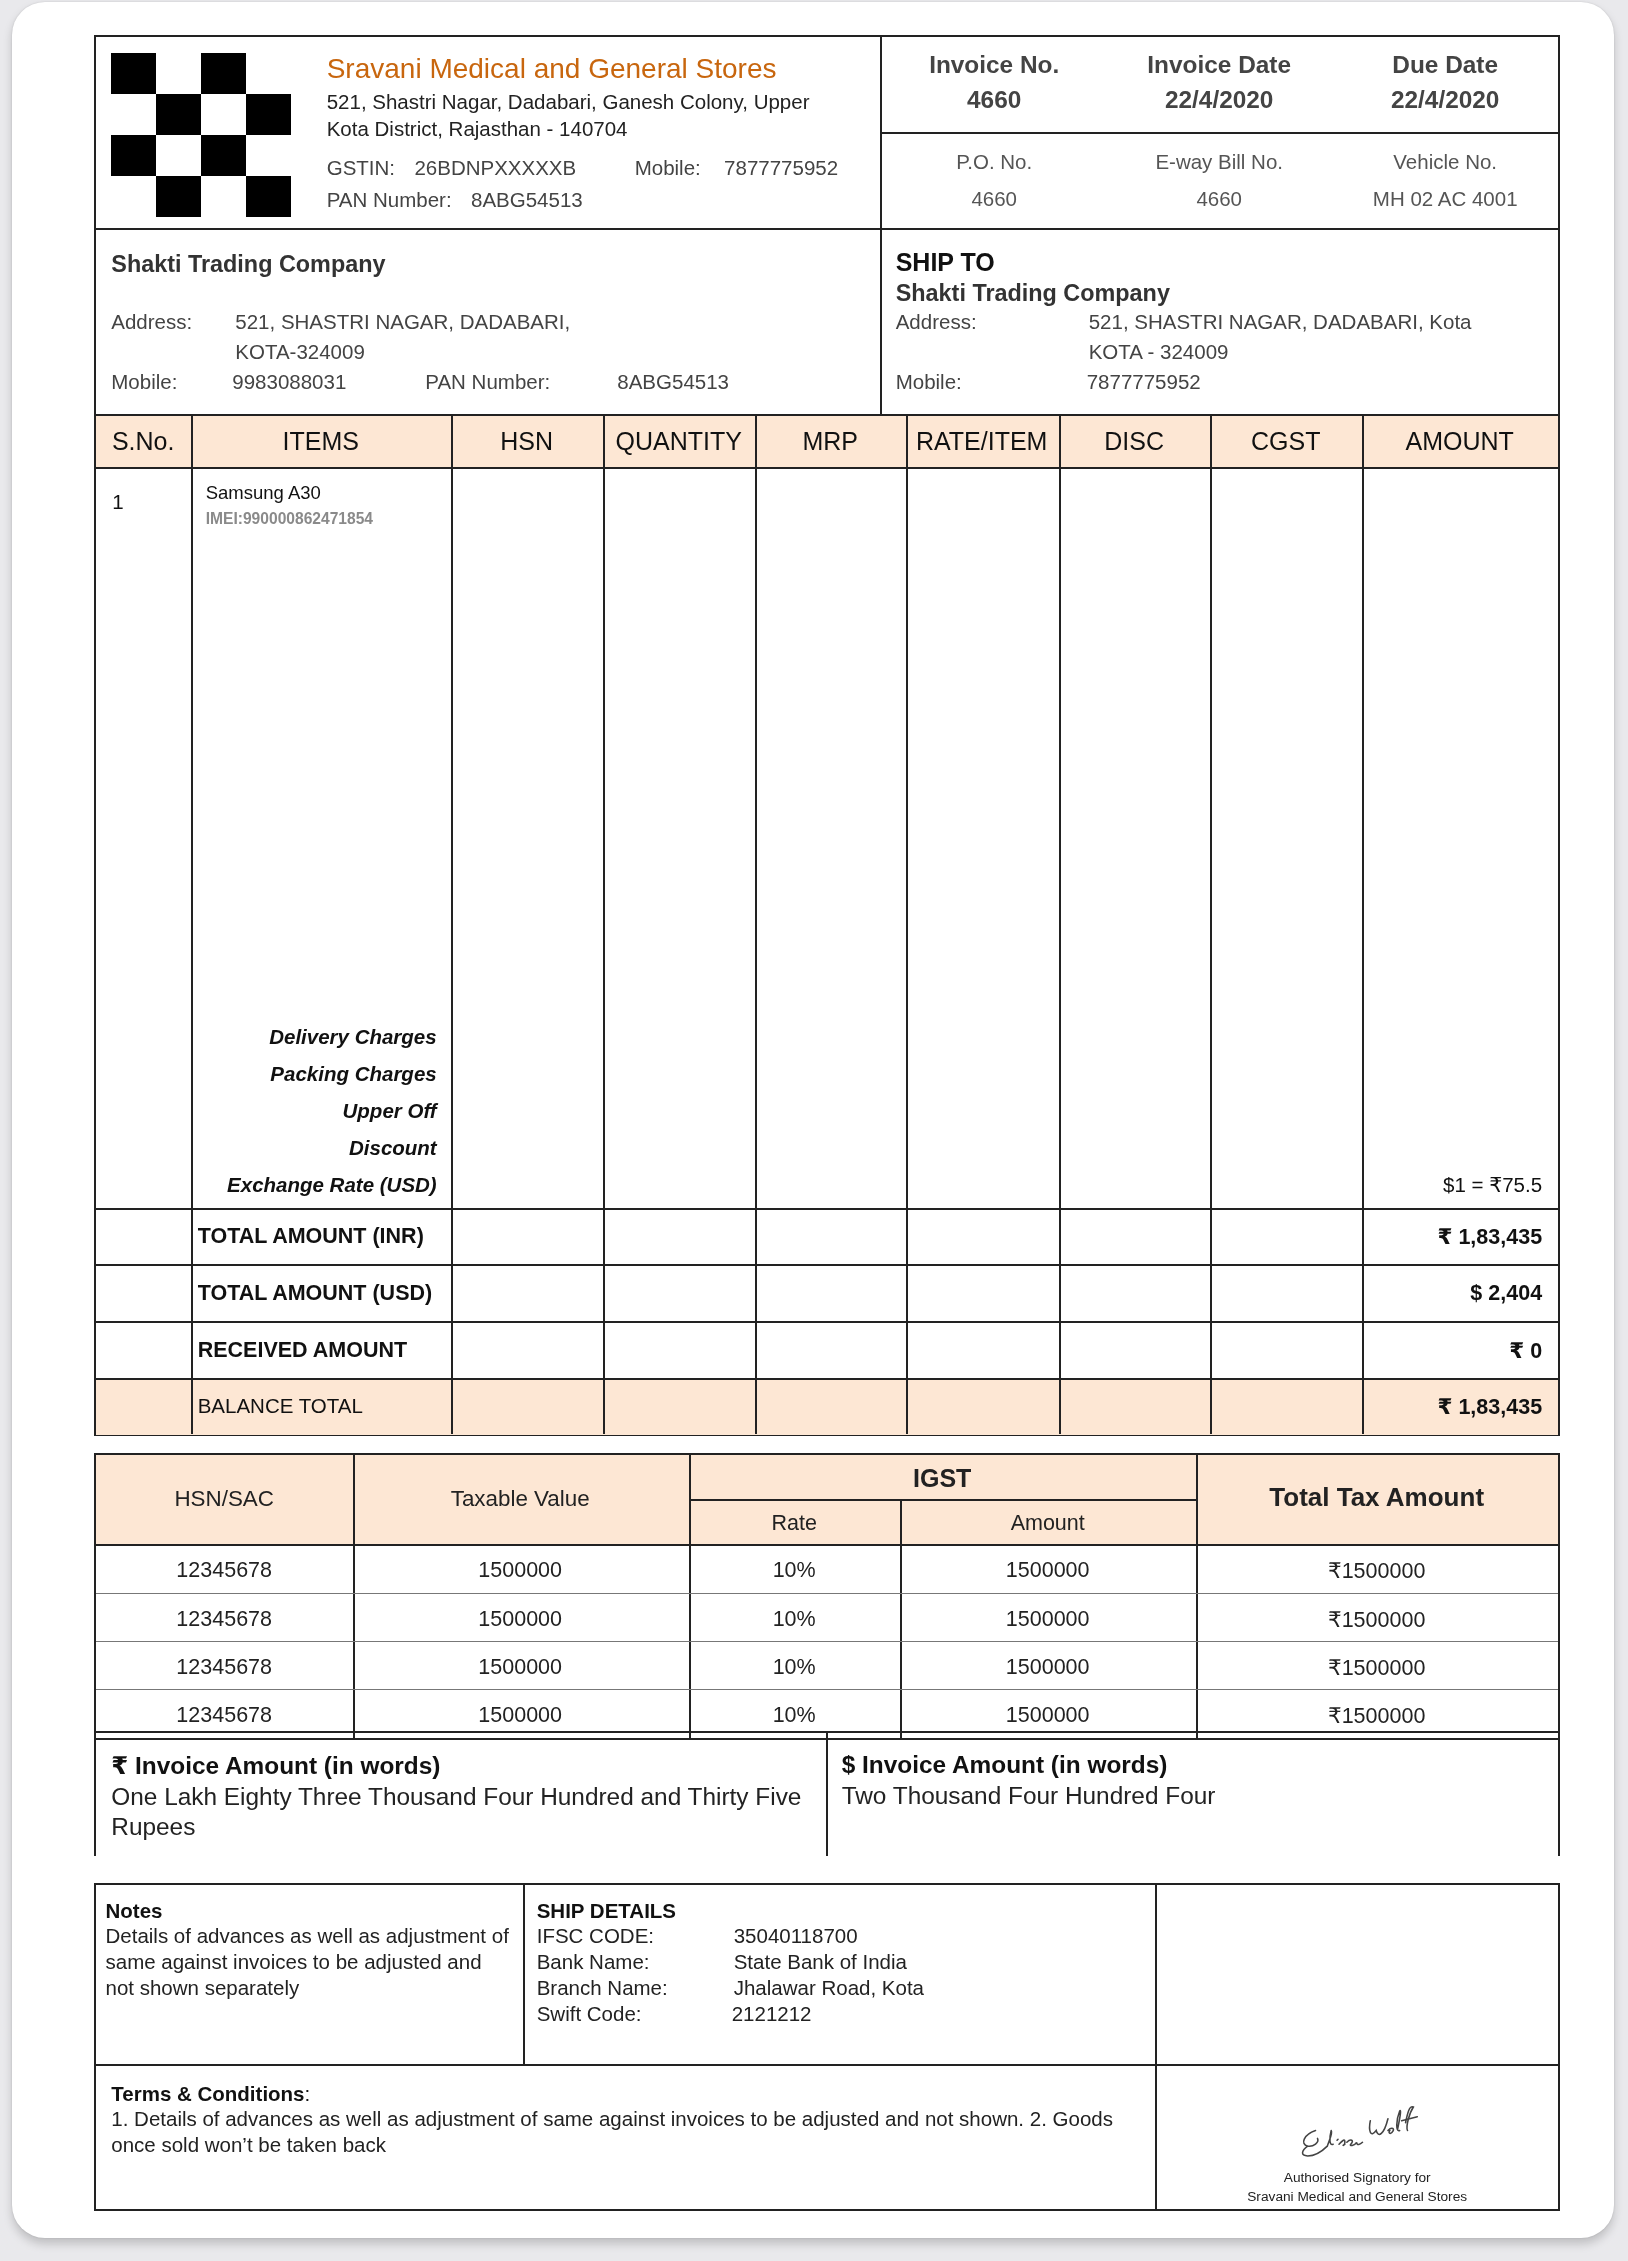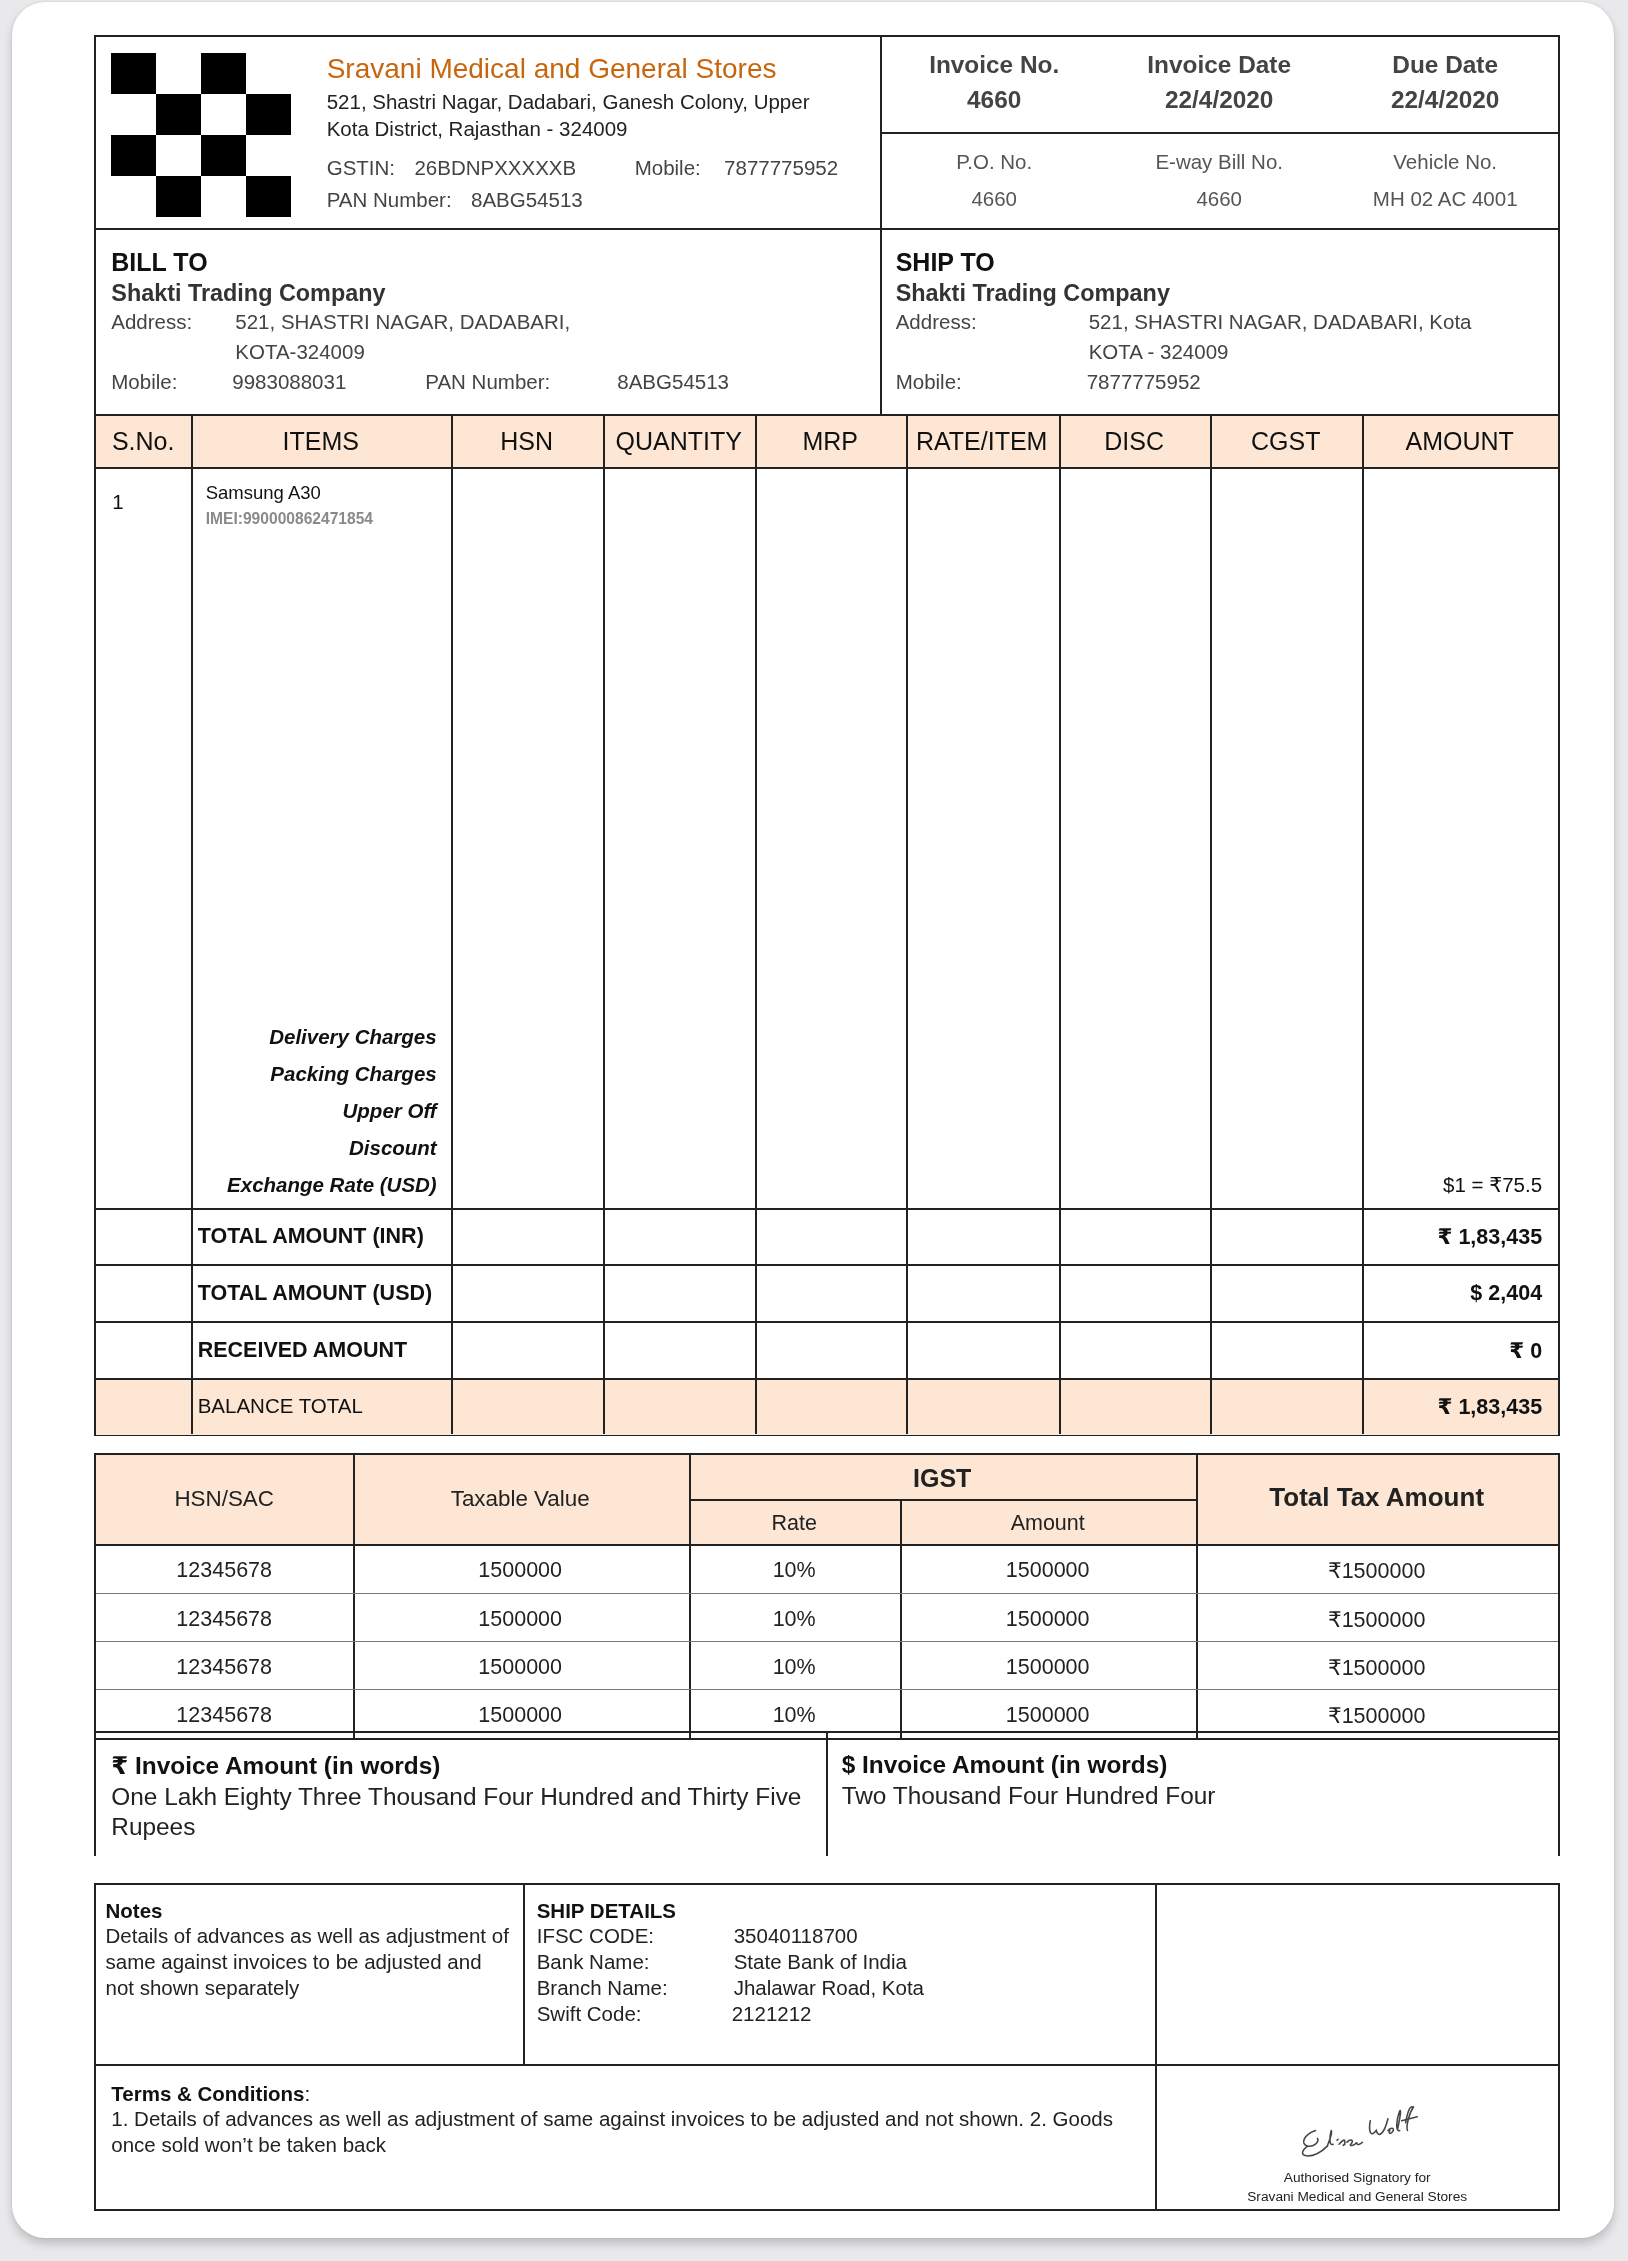--- a/index.html
+++ b/index.html
@@ -76,21 +76,21 @@
         <div style="left:90px;top:0"></div>
       <div style="left:45px;top:41px"></div>
         <div style="left:135px;top:41px"></div>
       <div style="left:0;top:82px"></div>
         <div style="left:90px;top:82px"></div>
       <div style="left:45px;top:123px"></div>
         <div style="left:135px;top:123px"></div>
     </div>
     <div class="abs store-name">Sravani Medical and General Stores</div>
     <div class="abs store-line" style="top:53px">521, Shastri Nagar, Dadabari, Ganesh Colony, Upper</div>
-    <div class="abs store-line" style="top:80px">Kota District, Rajasthan - 324009</div>
+    <div class="abs store-line" style="top:80px">Kota District, Rajasthan - 140704</div>
     <div class="abs store-meta" style="top:119px">
       <span>GSTIN:</span>
       <span style="margin-left:13.7px">26BDNPXXXXXB</span>
     </div>
     <div class="abs store-meta" style="top:119px;left:539px">
       <span>Mobile:</span>
       <span style="margin-left:17.6px">7877775952</span>
     </div>
     <div class="abs store-meta" style="top:151px">
       <span>PAN Number:</span>
@@ -124,21 +124,20 @@
       </div>
       <div class="meta-cell" style="left:451px;top:15.6px">
         <div class="lbl">Vehicle No.</div>
         <div class="val">MH 02 AC 4001</div>
       </div>
     </div>
   </div>
 
   <div class="abs bs">
     <div class="abs" style="left:15.6px;top:19.5px;width:761px">
-      <div class="bs-title">BILL TO</div>
       <div class="bs-name" style="margin-top:3.9px">Shakti Trading Company</div>
       <div class="bs-text abs" style="top:62px;left:0">Address:</div>
       <div class="bs-text abs" style="top:62px;left:124px">521, SHASTRI NAGAR, DADABARI,</div>
       <div class="bs-text abs" style="top:92px;left:124px">KOTA-324009</div>
       <div class="bs-text abs" style="top:122px;left:0">Mobile:</div>
       <div class="bs-text abs" style="top:122px;left:121px">9983088031</div>
       <div class="bs-text abs" style="top:122px;left:314px">PAN Number:</div>
       <div class="bs-text abs" style="top:122px;left:506px">8ABG54513</div>
     </div>
     <div class="abs bs-split"></div>

